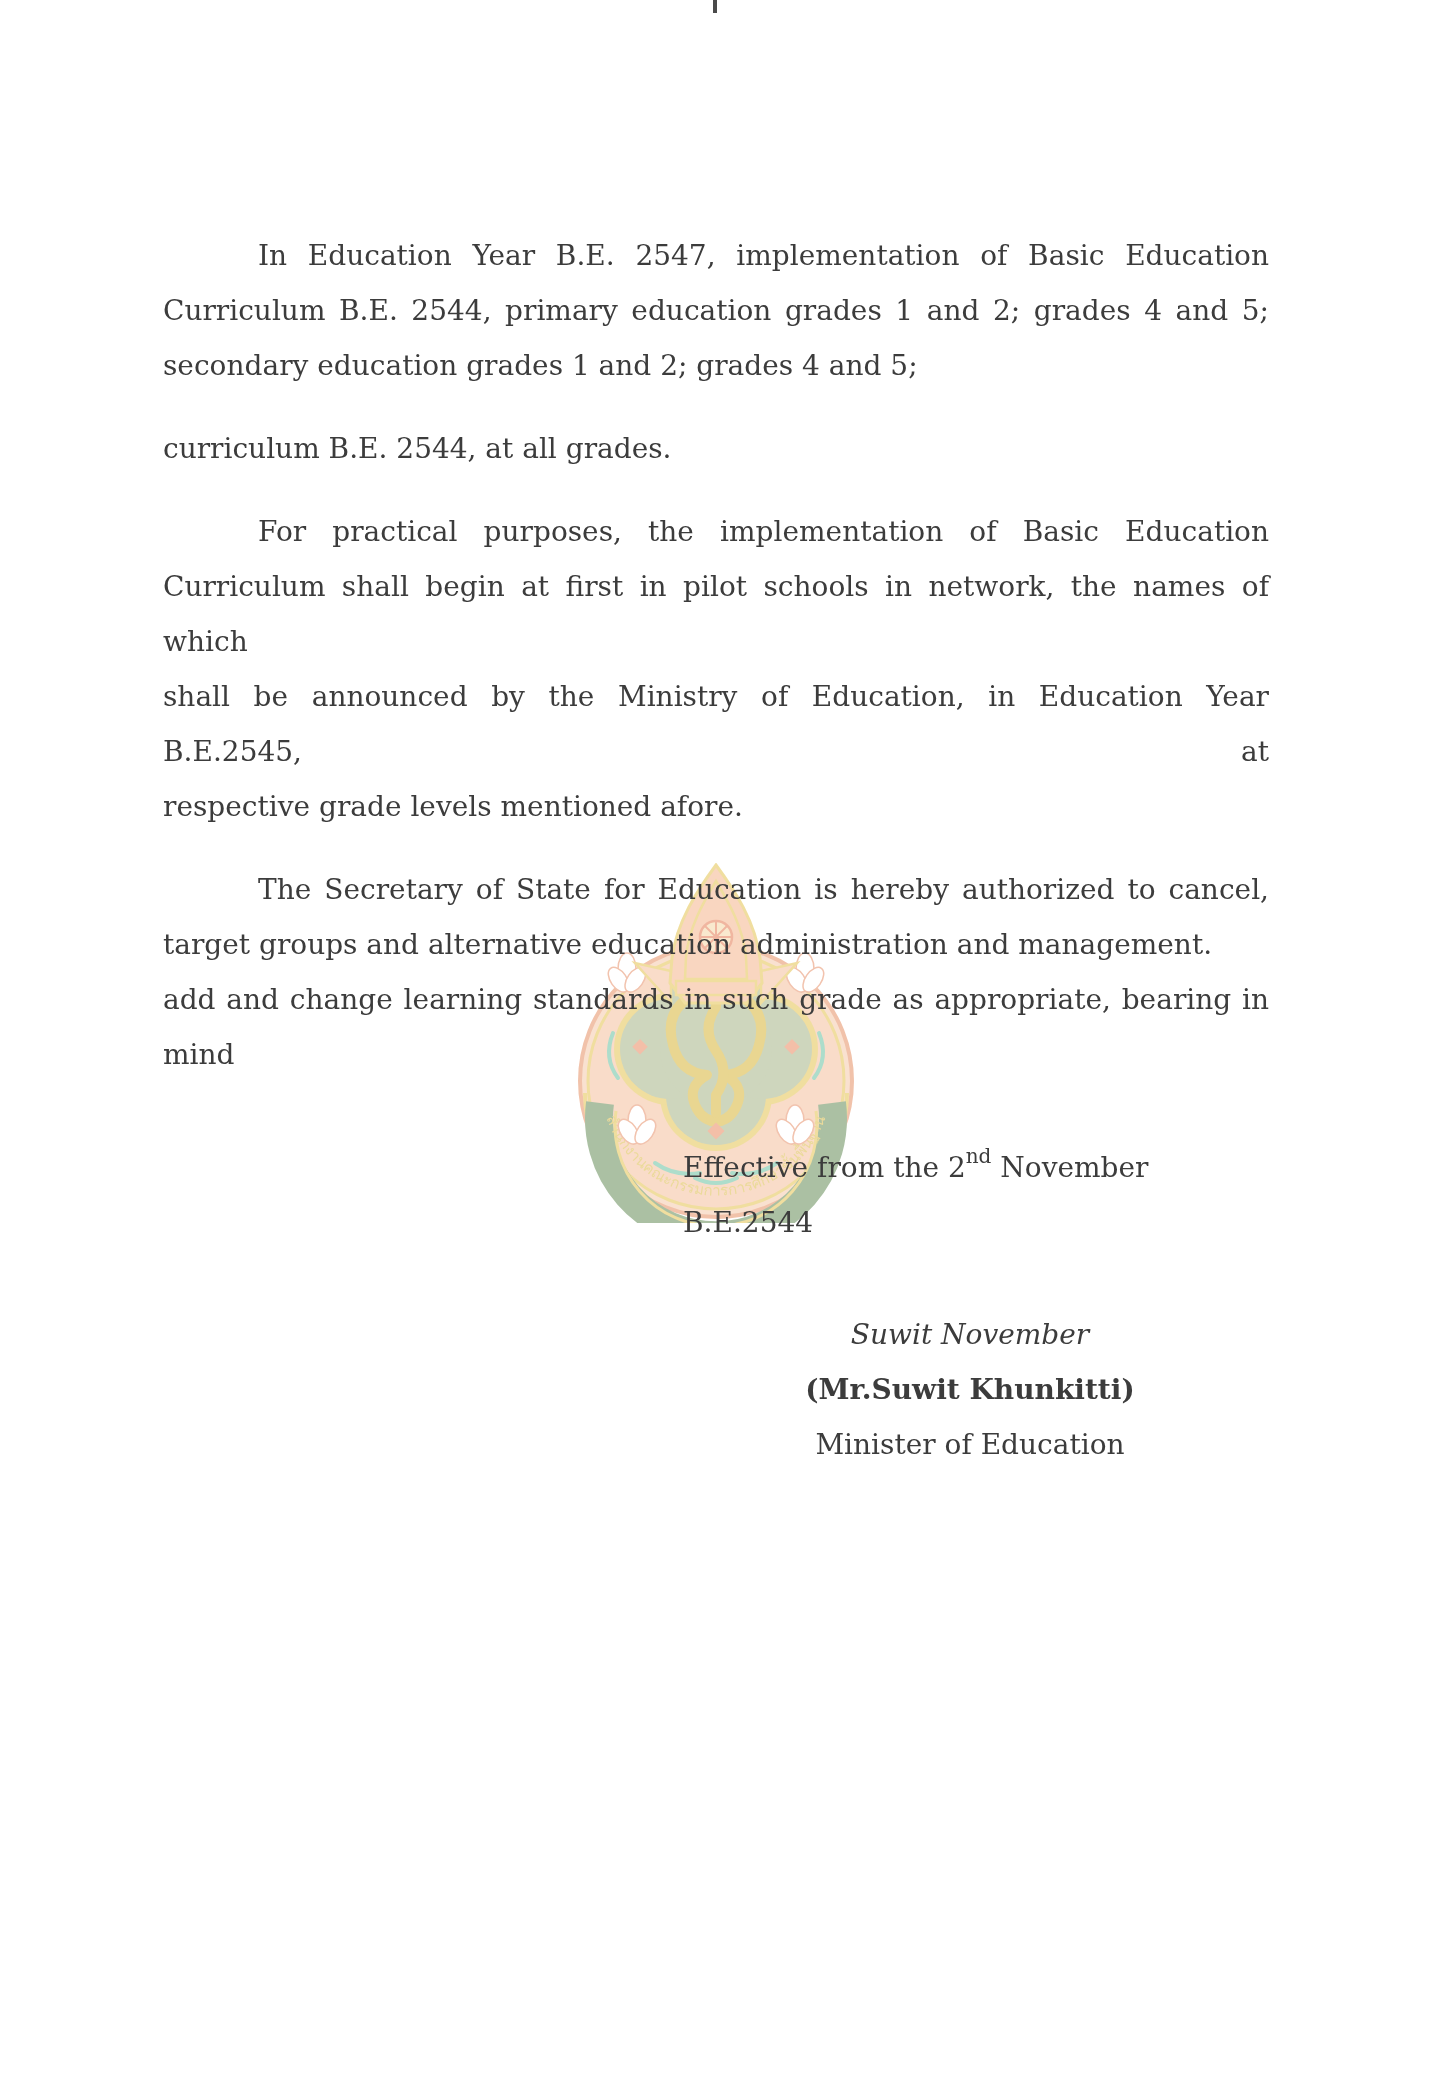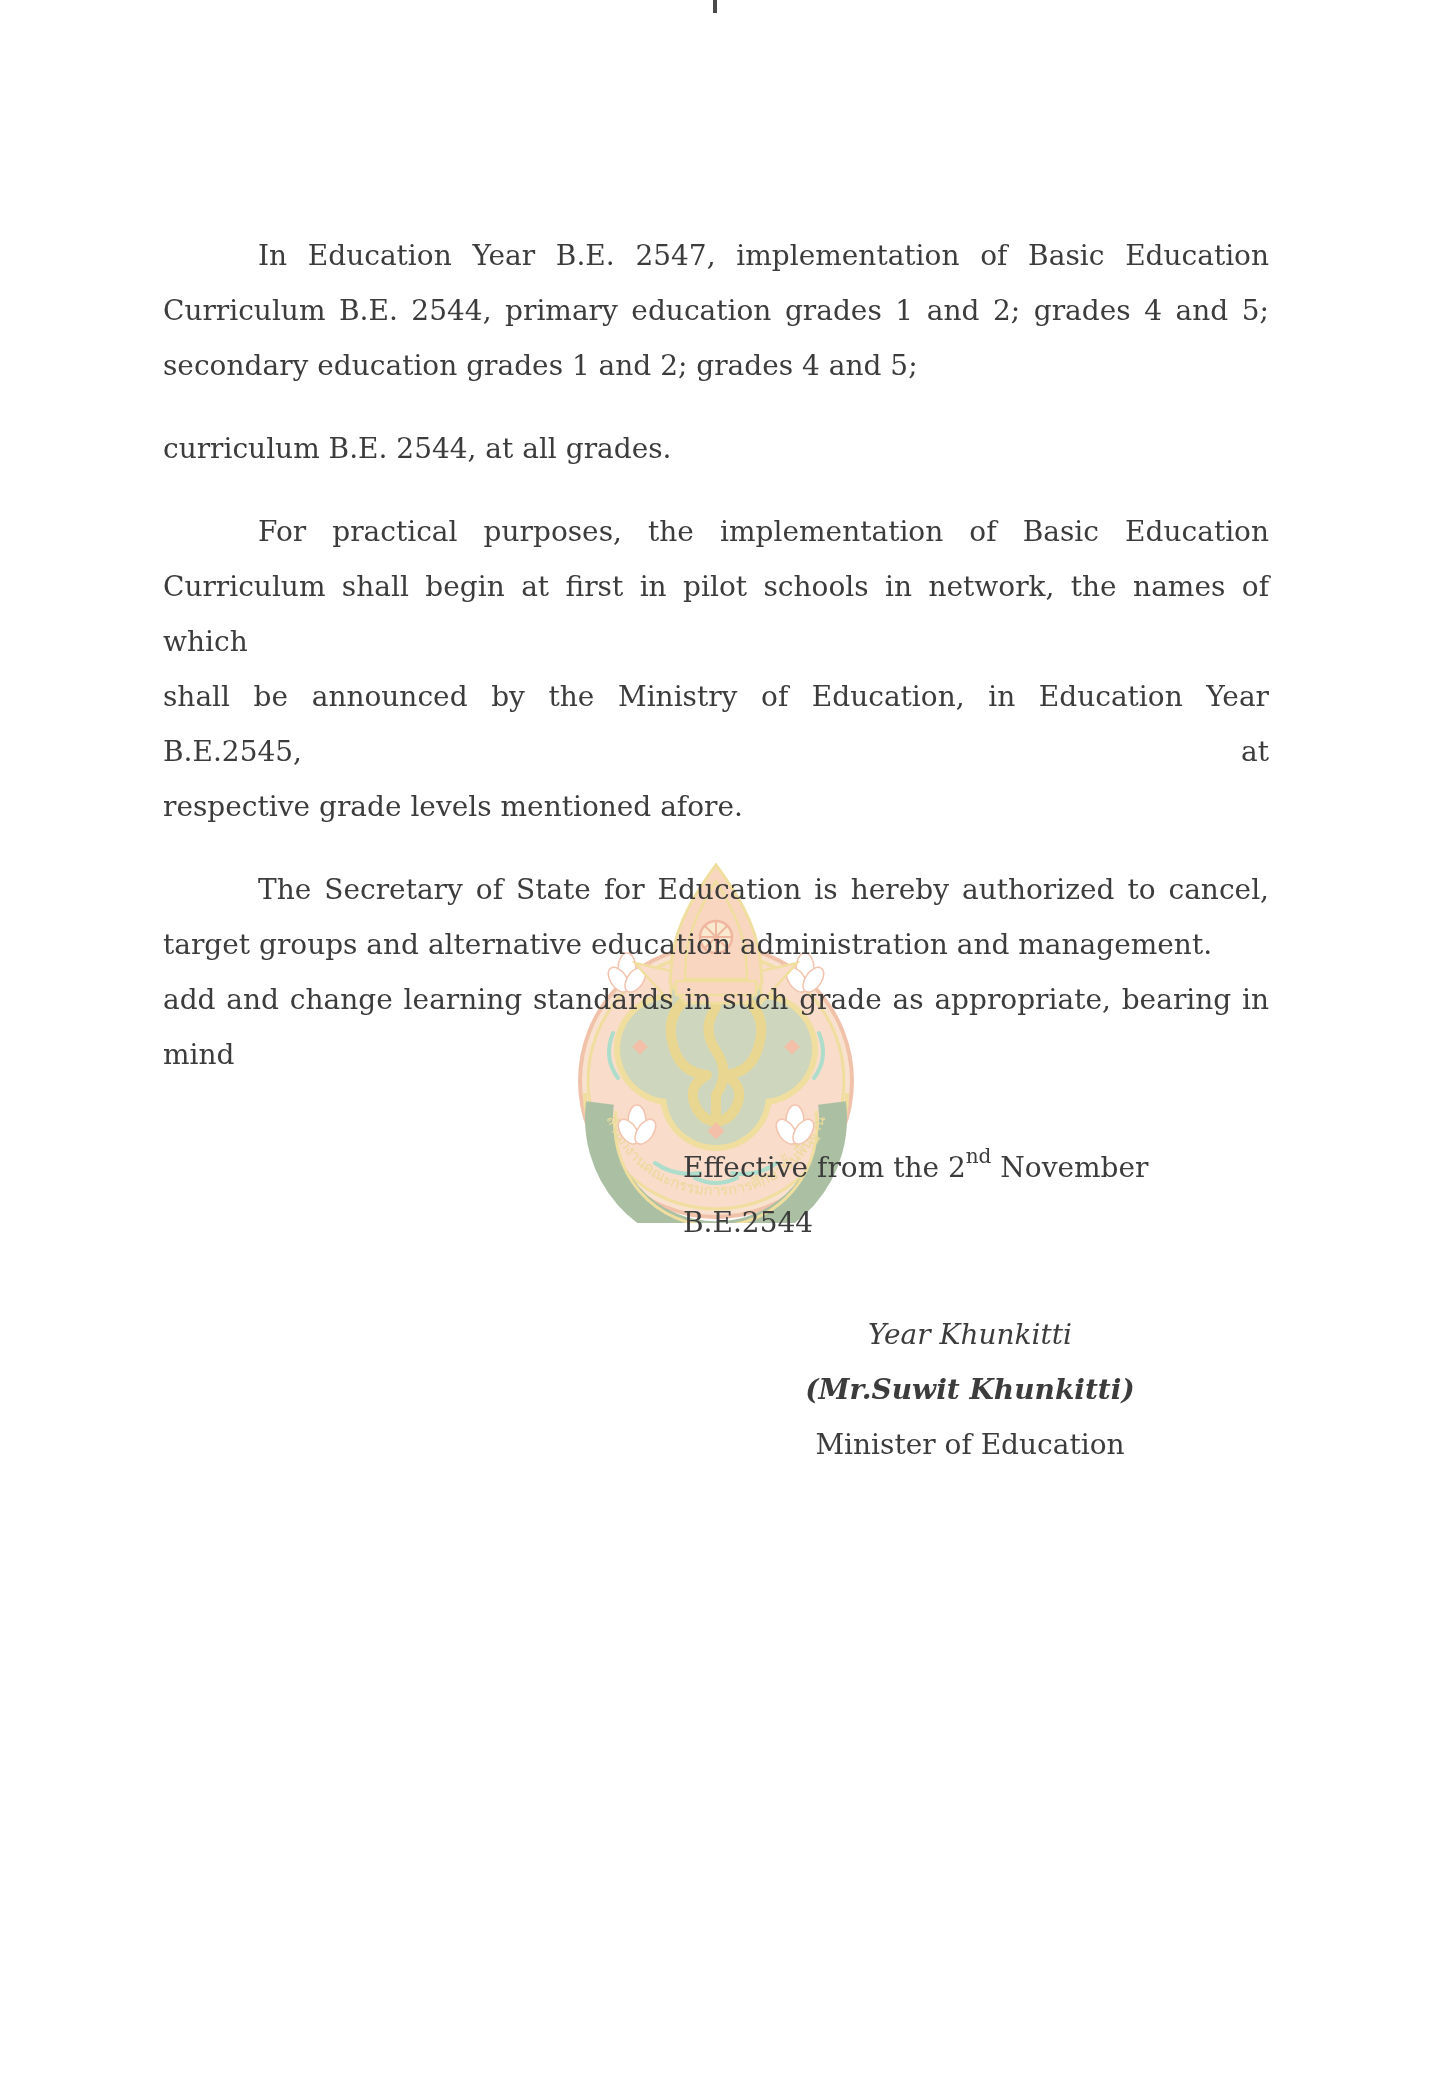--- a/index.html
+++ b/index.html
@@ -24,21 +24,21 @@
     font-size:28px;line-height:55px;
   }
   .para{margin:0 16px 28px 0;padding:0;}
   .ln{text-align:justify;text-align-last:justify;}
   .ln.last{text-align:justify;text-align-last:left;}
   .ln.ind{text-indent:95px;}
   .effective{margin-top:58px;margin-left:520px;line-height:55px;}
   .effective .sup{font-size:20px;vertical-align:14px;line-height:0;}
   .signature{margin-top:57px;margin-left:587px;width:440px;text-align:center;}
   .sig-italic{font-style:italic;}
-  .sig-bold{font-weight:bold;font-style:italic;}
+  .sig-bold{font-weight:bold;}
 </style>
 </head>
 <body>
 
 <div class="page">
 
   <div class="top-mark"></div>
 
   <svg class="watermark" viewBox="0 0 282 360" xmlns="http://www.w3.org/2000/svg">
 
@@ -152,19 +152,19 @@
       <div class="ln ind">The Secretary of State for Education is hereby authorized to cancel,</div>
       <div class="ln last">target groups and alternative education administration and management.</div>
       <div class="ln">add and change learning standards in such grade as appropriate, bearing in mind</div>
     </div>
 
     <div class="effective">
       <span>Effective from the 2</span><span class="sup">nd</span><span> November B.E.2544</span>
     </div>
 
     <div class="signature">
-      <div class="sig-italic">Year Khunkitti</div>
+      <div class="sig-italic">Suwit November</div>
       <div class="sig-bold">(Mr.Suwit Khunkitti)</div>
       <div class="sig-title">Minister of Education</div>
     </div>
 
   </div>
 </div>
 
 </body></html>

